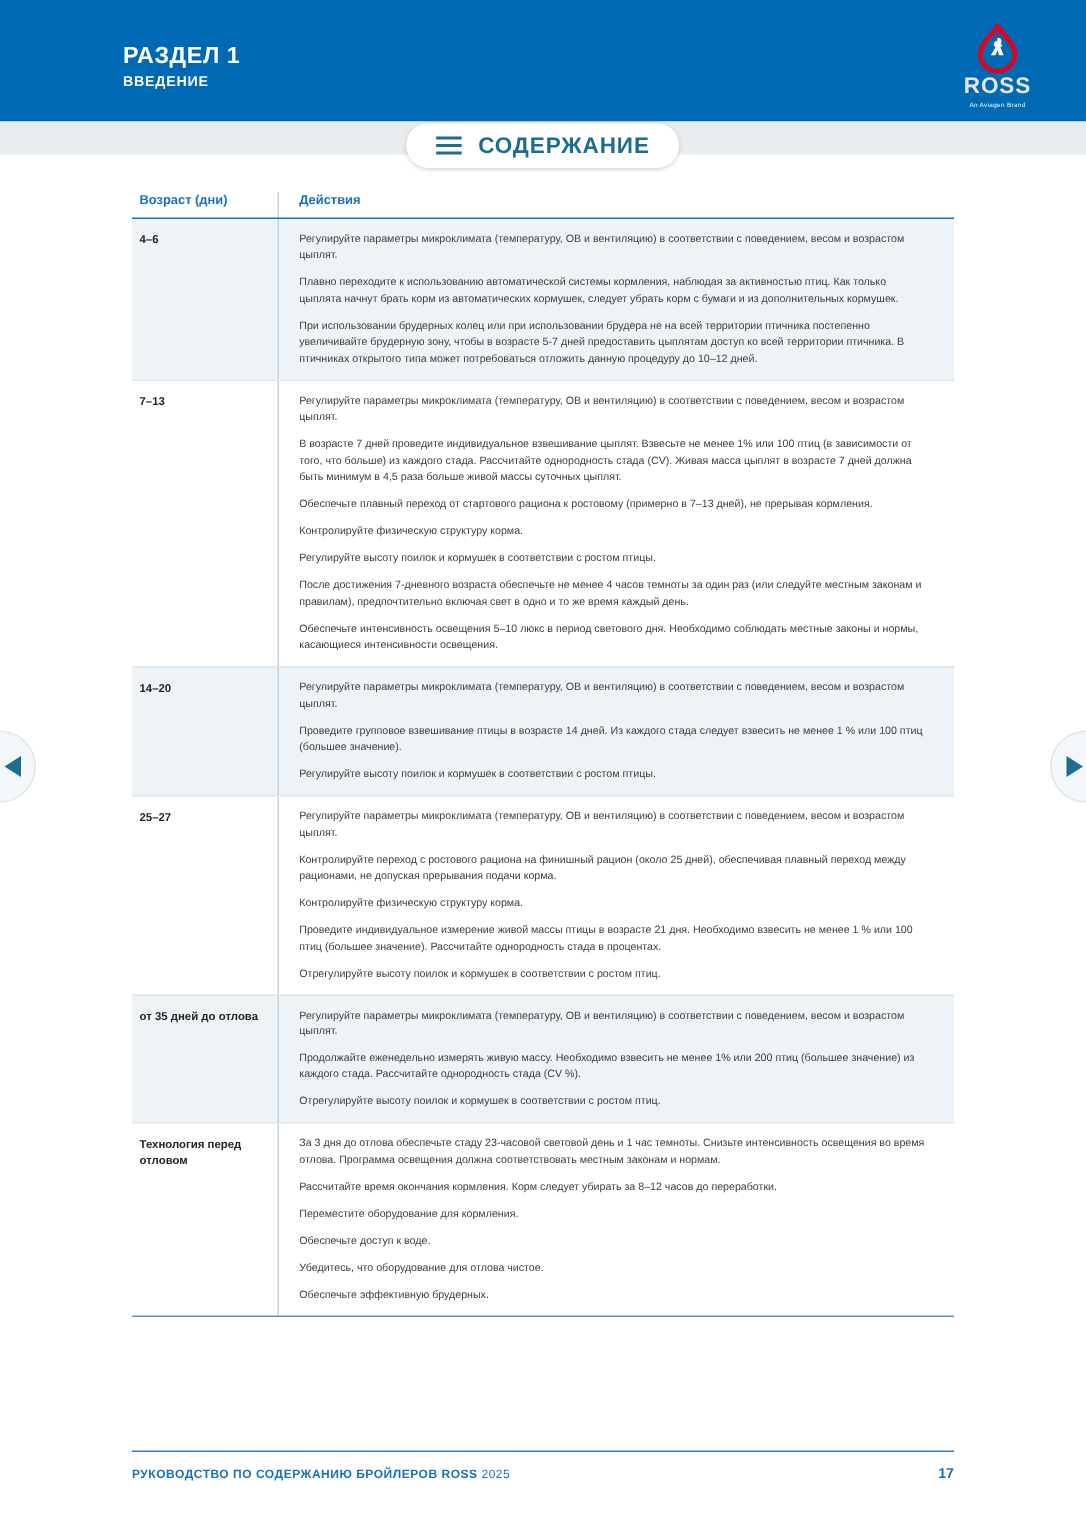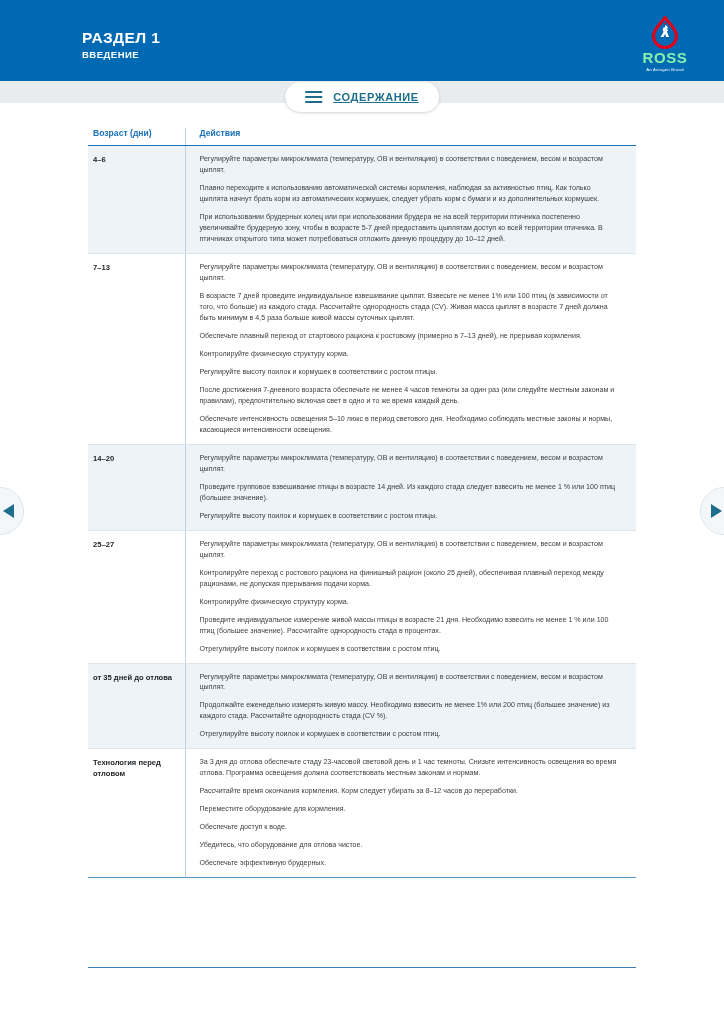--- a/index.html
+++ b/index.html
@@ -57,21 +57,21 @@
     right: 28px;
     top: 16px;
     width: 62px;
     height: 56px;
     text-align: center;
   }
   .logo svg { display:block; margin: 0 auto; }
   .logo-word {
     font-size: 15px;
     font-weight: bold;
-    color: #86efac;
+    color: #e5e5e5;
     letter-spacing: 0.6px;
     line-height: 1;
     margin-top: 1px;
   }
   .logo-tag {
     font-size: 4.2px;
     color: #ffffff;
     letter-spacing: 0.25px;
     margin-top: 2px;
     white-space: nowrap;
@@ -107,26 +107,25 @@
     flex-direction: column;
     gap: 2.5px;
   }
   .hamburger i {
     display: block;
     width: 17px;
     height: 2.6px;
     background: #1d6e8c;
   }
   .contents-label {
-    font-size: 11px;
+    font-size: 15px;
     font-weight: bold;
     letter-spacing: 0.6px;
     color: #1d6e8c;
     white-space: nowrap;
-    text-decoration: underline;
   }
 
   
   .nav-arrow {
     position: absolute;
     top: 487px;
     width: 48px;
     height: 48px;
     border-radius: 50%;
     background: #f4f7f9;
@@ -345,14 +344,21 @@
               <p class="para">Обеспечьте доступ к воде.</p>
               <p class="para">Убедитесь, что оборудование для отлова чистое.</p>
               <p class="para">Обеспечьте эффективную брудерных.</p>
             </td>
           </tr>
         </tbody>
     </table>
   </div>
 
   <div class="footer-rule"></div>
+  <div class="footer">
+    <div class="footer-text">
+      <span>РУКОВОДСТВО ПО СОДЕРЖАНИЮ БРОЙЛЕРОВ ROSS</span>
+      <span class="year">2025</span>
+    </div>
+    <div class="footer-page">17</div>
+  </div>
 
 </div>
 
 </body></html>

